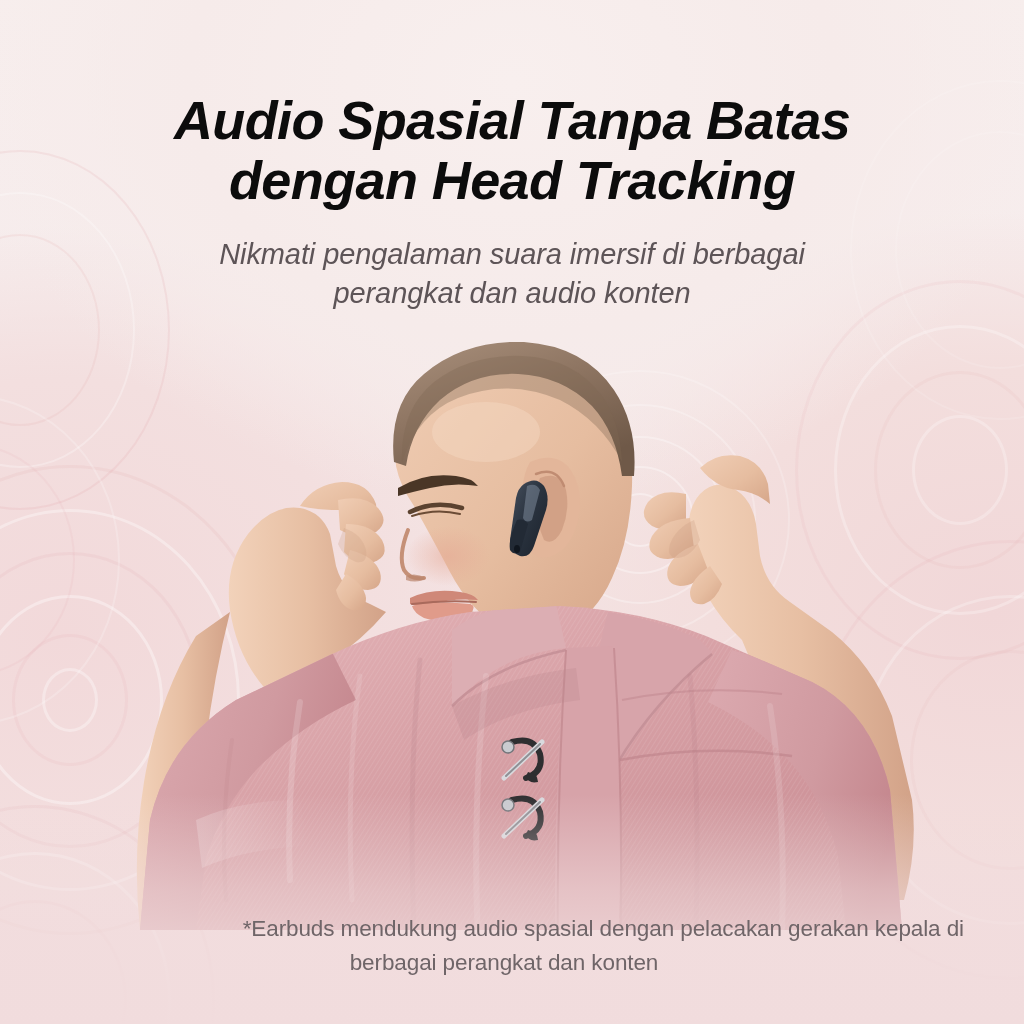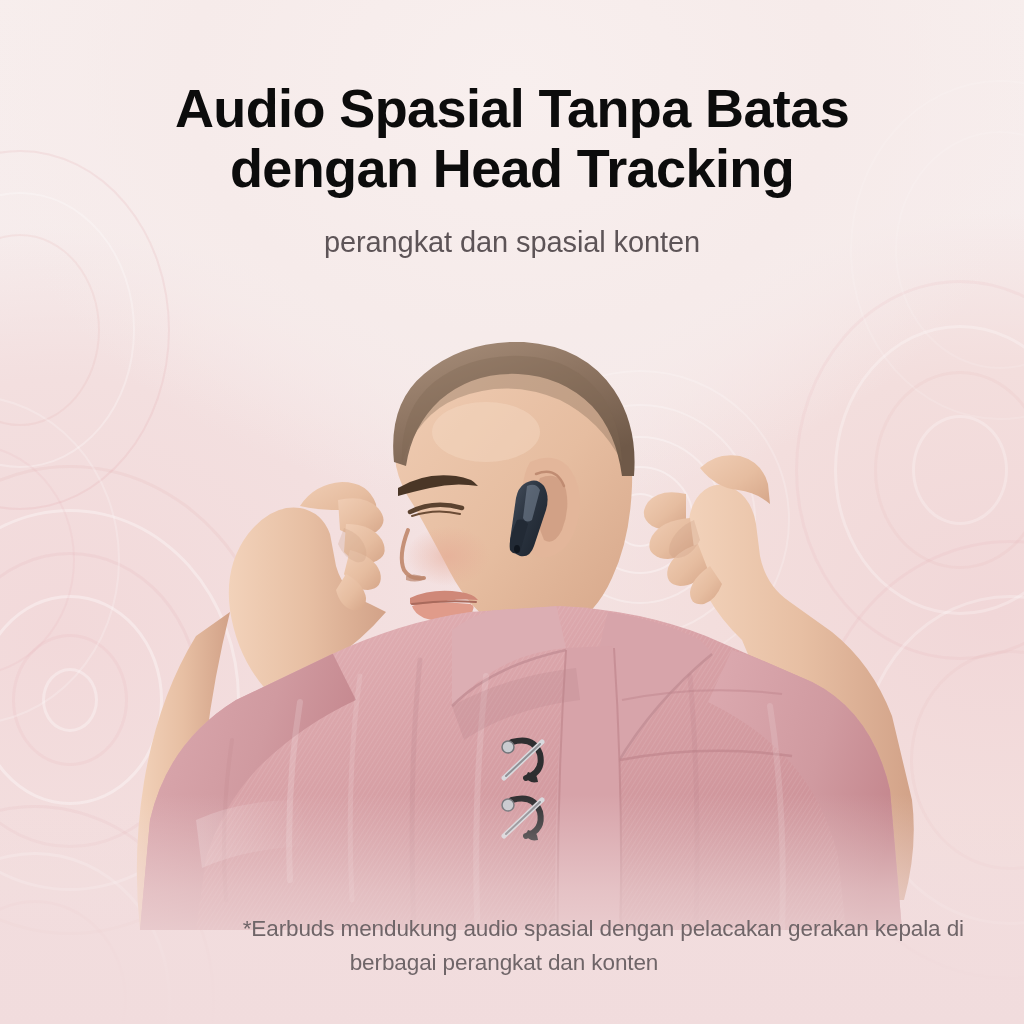--- a/index.html
+++ b/index.html
@@ -37,24 +37,25 @@
 
   
   .rr { border-color:rgba(255,255,255,0.50); }
   .rr.d { border-color:rgba(226,158,163,0.26); }
 
   
   .rc { border-color:rgba(255,255,255,0.60); }
 
   
   .copy-top {
-    position:absolute; top:0; left:0; right:0;
+    position:absolute; top:12px; left:0; right:0;
     padding-top:78px;
     text-align:center;
     z-index:40;
+    font-style:italic;
   }
   .headline {
     font-size:54px;
     line-height:1.12;
     font-weight:700;
     letter-spacing:-0.6px;
     color:#0c0c0c;
     padding:0 70px;
   }
   .headline .l2 { display:block; }
@@ -322,21 +323,22 @@
   </svg>
 
   <div class="bottom-fade"></div>
 
   <div class="copy-top">
     <h1 class="headline">
       <span>Audio Spasial Tanpa Batas</span>
       <span class="l2">dengan Head Tracking</span>
     </h1>
     <p class="subhead">
-      <span class="l2">perangkat dan spasial konten</span>
+      <span>Nikmati pengalaman suara imersif di berbagai</span>
+      <span class="l2">perangkat dan audio konten</span>
     </p>
   </div>
 
   <div class="footnote">
     <span>*Earbuds mendukung audio spasial dengan pelacakan gerakan kepala di</span>
     <span class="l2">berbagai perangkat dan konten</span>
   </div>
 
 </div>
 

